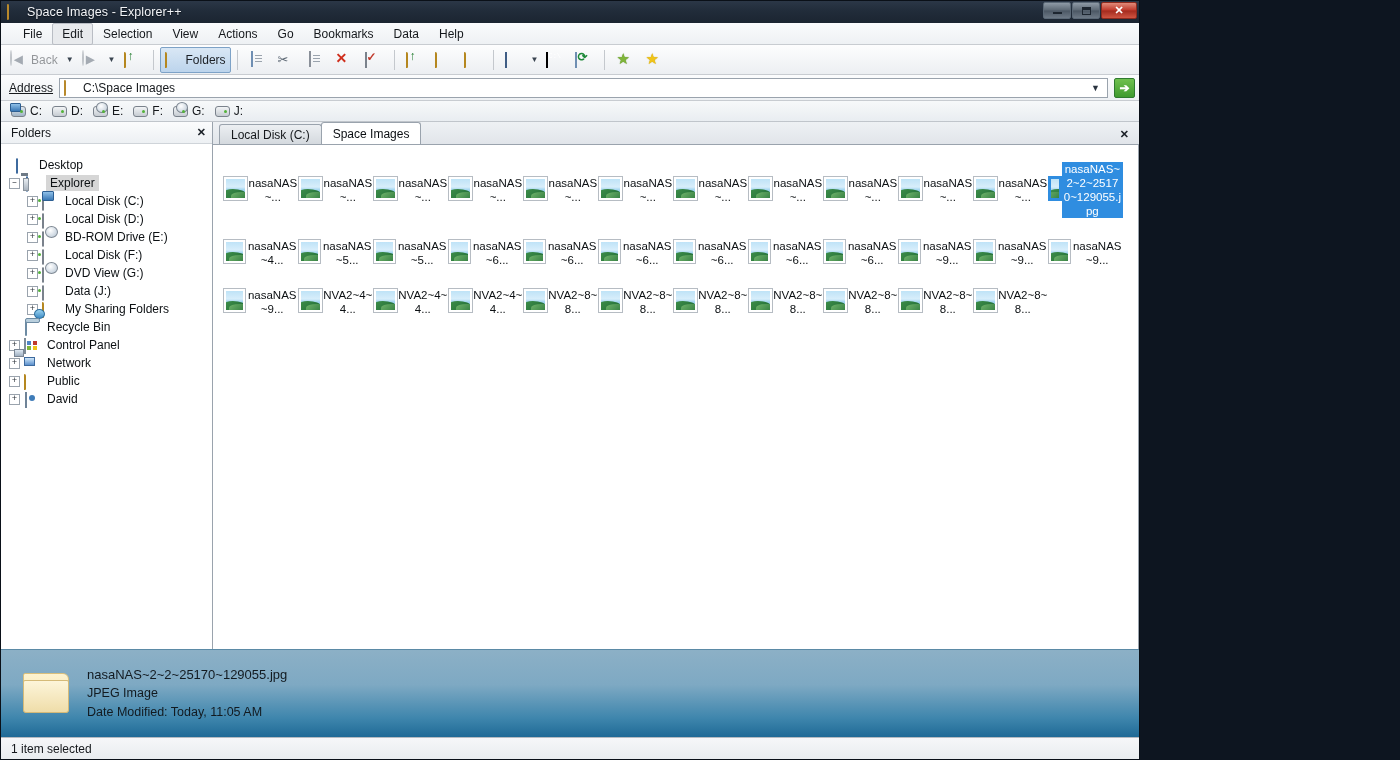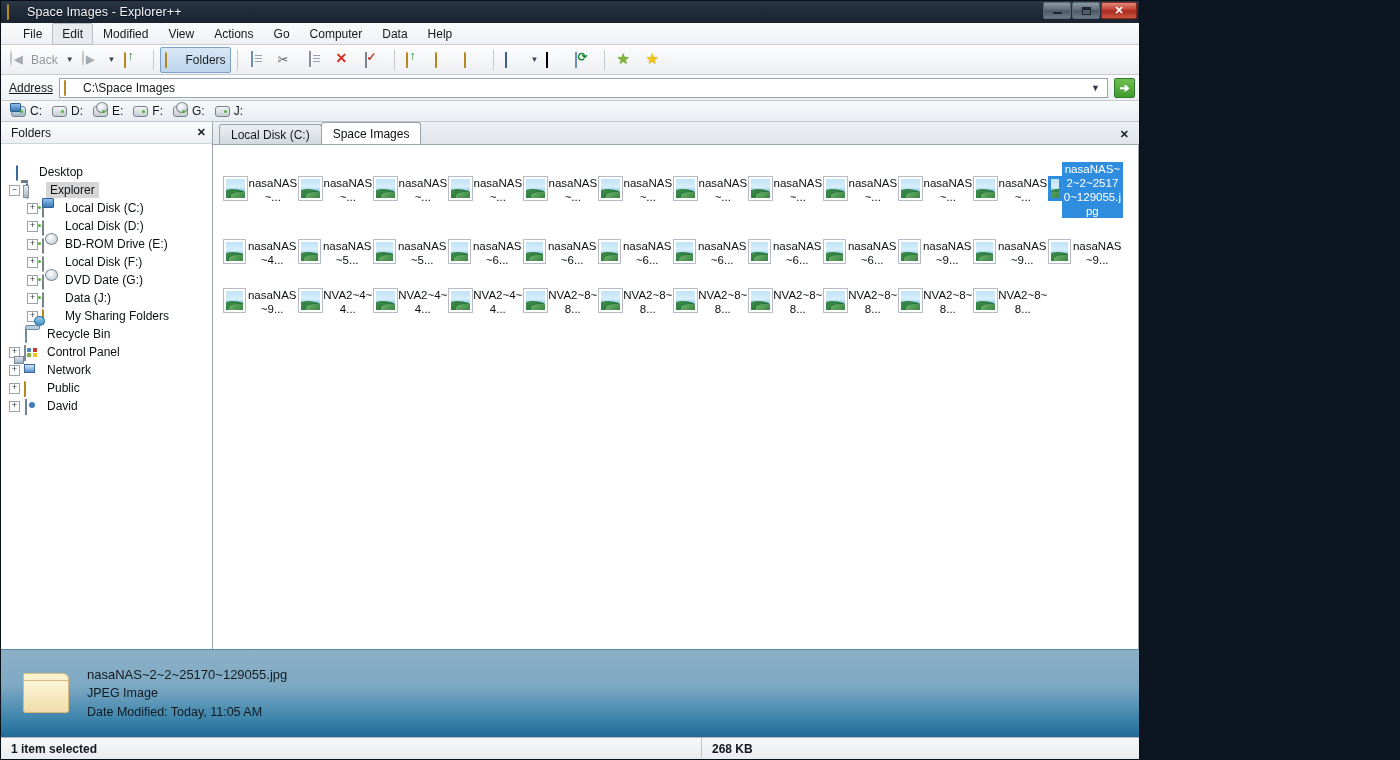--- a/index.html
+++ b/index.html
@@ -116,21 +116,21 @@
   .main { flex:1; display:flex; background:#e7eaee; min-height:0; }
 
   
   .folders-pane { width:212px; display:flex; flex-direction:column; background:#fff;
                   border-right:1px solid #9aa3ad; }
   .folders-head { height:22px; display:flex; align-items:center; justify-content:space-between;
                   padding:0 6px 0 10px; background:linear-gradient(180deg,#fbfcfd,#edf0f3);
                   border-bottom:1px solid #cfd4d9; }
   .folders-title { font-size:12px; color:#15181c; }
   .pane-x { font-size:11px; font-weight:bold; color:#1a1f26; }
-  .tree { flex:1; overflow:hidden; padding:19px 0 0 0; background:#fff; }
+  .tree { flex:1; overflow:hidden; padding:12px 0 0 0; background:#fff; }
   .tnode { display:flex; align-items:center; height:18px; font-size:12px; color:#0c1013;
            white-space:nowrap; }
   .tnode .expander { width:11px; height:11px; border:1px solid #9aa3ad; background:#fff;
            font-size:9px; line-height:9px; text-align:center; color:#30373f; margin-right:4px;
            font-family:"Liberation Mono", monospace; flex:none; }
   .tnode .nospace { width:11px; margin-right:4px; flex:none; }
   .tnode .ti { width:17px; height:15px; margin-right:5px; flex:none; position:relative; }
   .tnode.sel .tlabel { background:#d6d6d6; padding:1px 4px; }
   .tlabel { padding:1px 1px; }
   .i-monitor { width:15px; height:12px; background:linear-gradient(180deg,#bfe0f5,#4f86c6);
@@ -215,21 +215,21 @@
              background:linear-gradient(180deg,#fdf5da,#efdda9); border:1px solid #d5ba78;
              border-radius:2px 2px 3px 3px; }
   .pv-text { margin-left:18px; color:#121a20; line-height:19px; }
   .pv-name { font-size:13px; }
   .pv-type, .pv-date { font-size:12.5px; }
 
   
   .statusbar { height:22px; display:flex; align-items:center;
                background:linear-gradient(180deg,#f6f7f9,#e9ecef);
                border-top:1px solid #b4bac1; font-size:12px; color:#15181c; }
-  .sb-cell { padding:1px 10px; height:100%; display:flex; align-items:center;font-weight:bold; }
+  .sb-cell { padding:1px 10px; height:100%; display:flex; align-items:center; }
   .sb-1 { width:700px; } .sb-2 { width:346px; border-left:1px solid #c3c8cd; }
   .sb-3 { flex:1; border-left:1px solid #c3c8cd; }
   .sb-grip { width:12px; height:12px; margin-right:3px; background:
       repeating-linear-gradient(135deg,#9aa3ad 0 1px,transparent 1px 3px); }
 </style>
 </head>
 <body>
 
 <div class="window">
 
@@ -245,25 +245,25 @@
         </div>
       <div class="tb-btn close">
           <span class="gl-x">✕</span>
         </div>
     </div>
   </div>
 
   <div class="menubar">
     <div class="menu-item">File</div>
     <div class="menu-item active">Edit</div>
-    <div class="menu-item">Modified</div>
+    <div class="menu-item">Selection</div>
     <div class="menu-item">View</div>
     <div class="menu-item">Actions</div>
     <div class="menu-item">Go</div>
-    <div class="menu-item">Computer</div>
+    <div class="menu-item">Bookmarks</div>
     <div class="menu-item">Data</div>
     <div class="menu-item">Help</div>
   </div>
 
   <div class="toolbar">
     <div class="tbi dim">
       <span class="ico"><span class="circ-gray"></span><span class="arrow-w">◀</span></span>
       <span class="lbl-sm">Back</span>
     </div>
     <div class="tb-caret">▼</div>
@@ -396,21 +396,21 @@
             <span class="tlabel">BD-ROM Drive (E:)</span>
           </div>
           <div class="tnode ind2">
             <span class="expander">+</span>
             <span class="ti"><span class="i-disk"></span></span>
             <span class="tlabel">Local Disk (F:)</span>
           </div>
           <div class="tnode ind2">
             <span class="expander">+</span>
             <span class="ti"><span class="i-disk opt"></span></span>
-            <span class="tlabel">DVD Date (G:)</span>
+            <span class="tlabel">DVD View (G:)</span>
           </div>
           <div class="tnode ind2">
             <span class="expander">+</span>
             <span class="ti"><span class="i-disk"></span></span>
             <span class="tlabel">Data (J:)</span>
           </div>
           <div class="tnode ind2">
             <span class="expander">+</span>
             <span class="ti"><span class="i-share"></span></span>
             <span class="tlabel">My Sharing Folders</span>
@@ -674,16 +674,15 @@
     <div class="pv-text">
       <div class="pv-name">nasaNAS~2~2~25170~129055.jpg</div>
       <div class="pv-type">JPEG Image</div>
       <div class="pv-date">Date Modified: Today, 11:05 AM</div>
     </div>
 
   </div>
 
   <div class="statusbar">
     <div class="sb-cell sb-1">1 item selected</div>
-    <div class="sb-cell sb-2">268 KB</div>
   </div>
 
 </div>
 
 </body></html>

